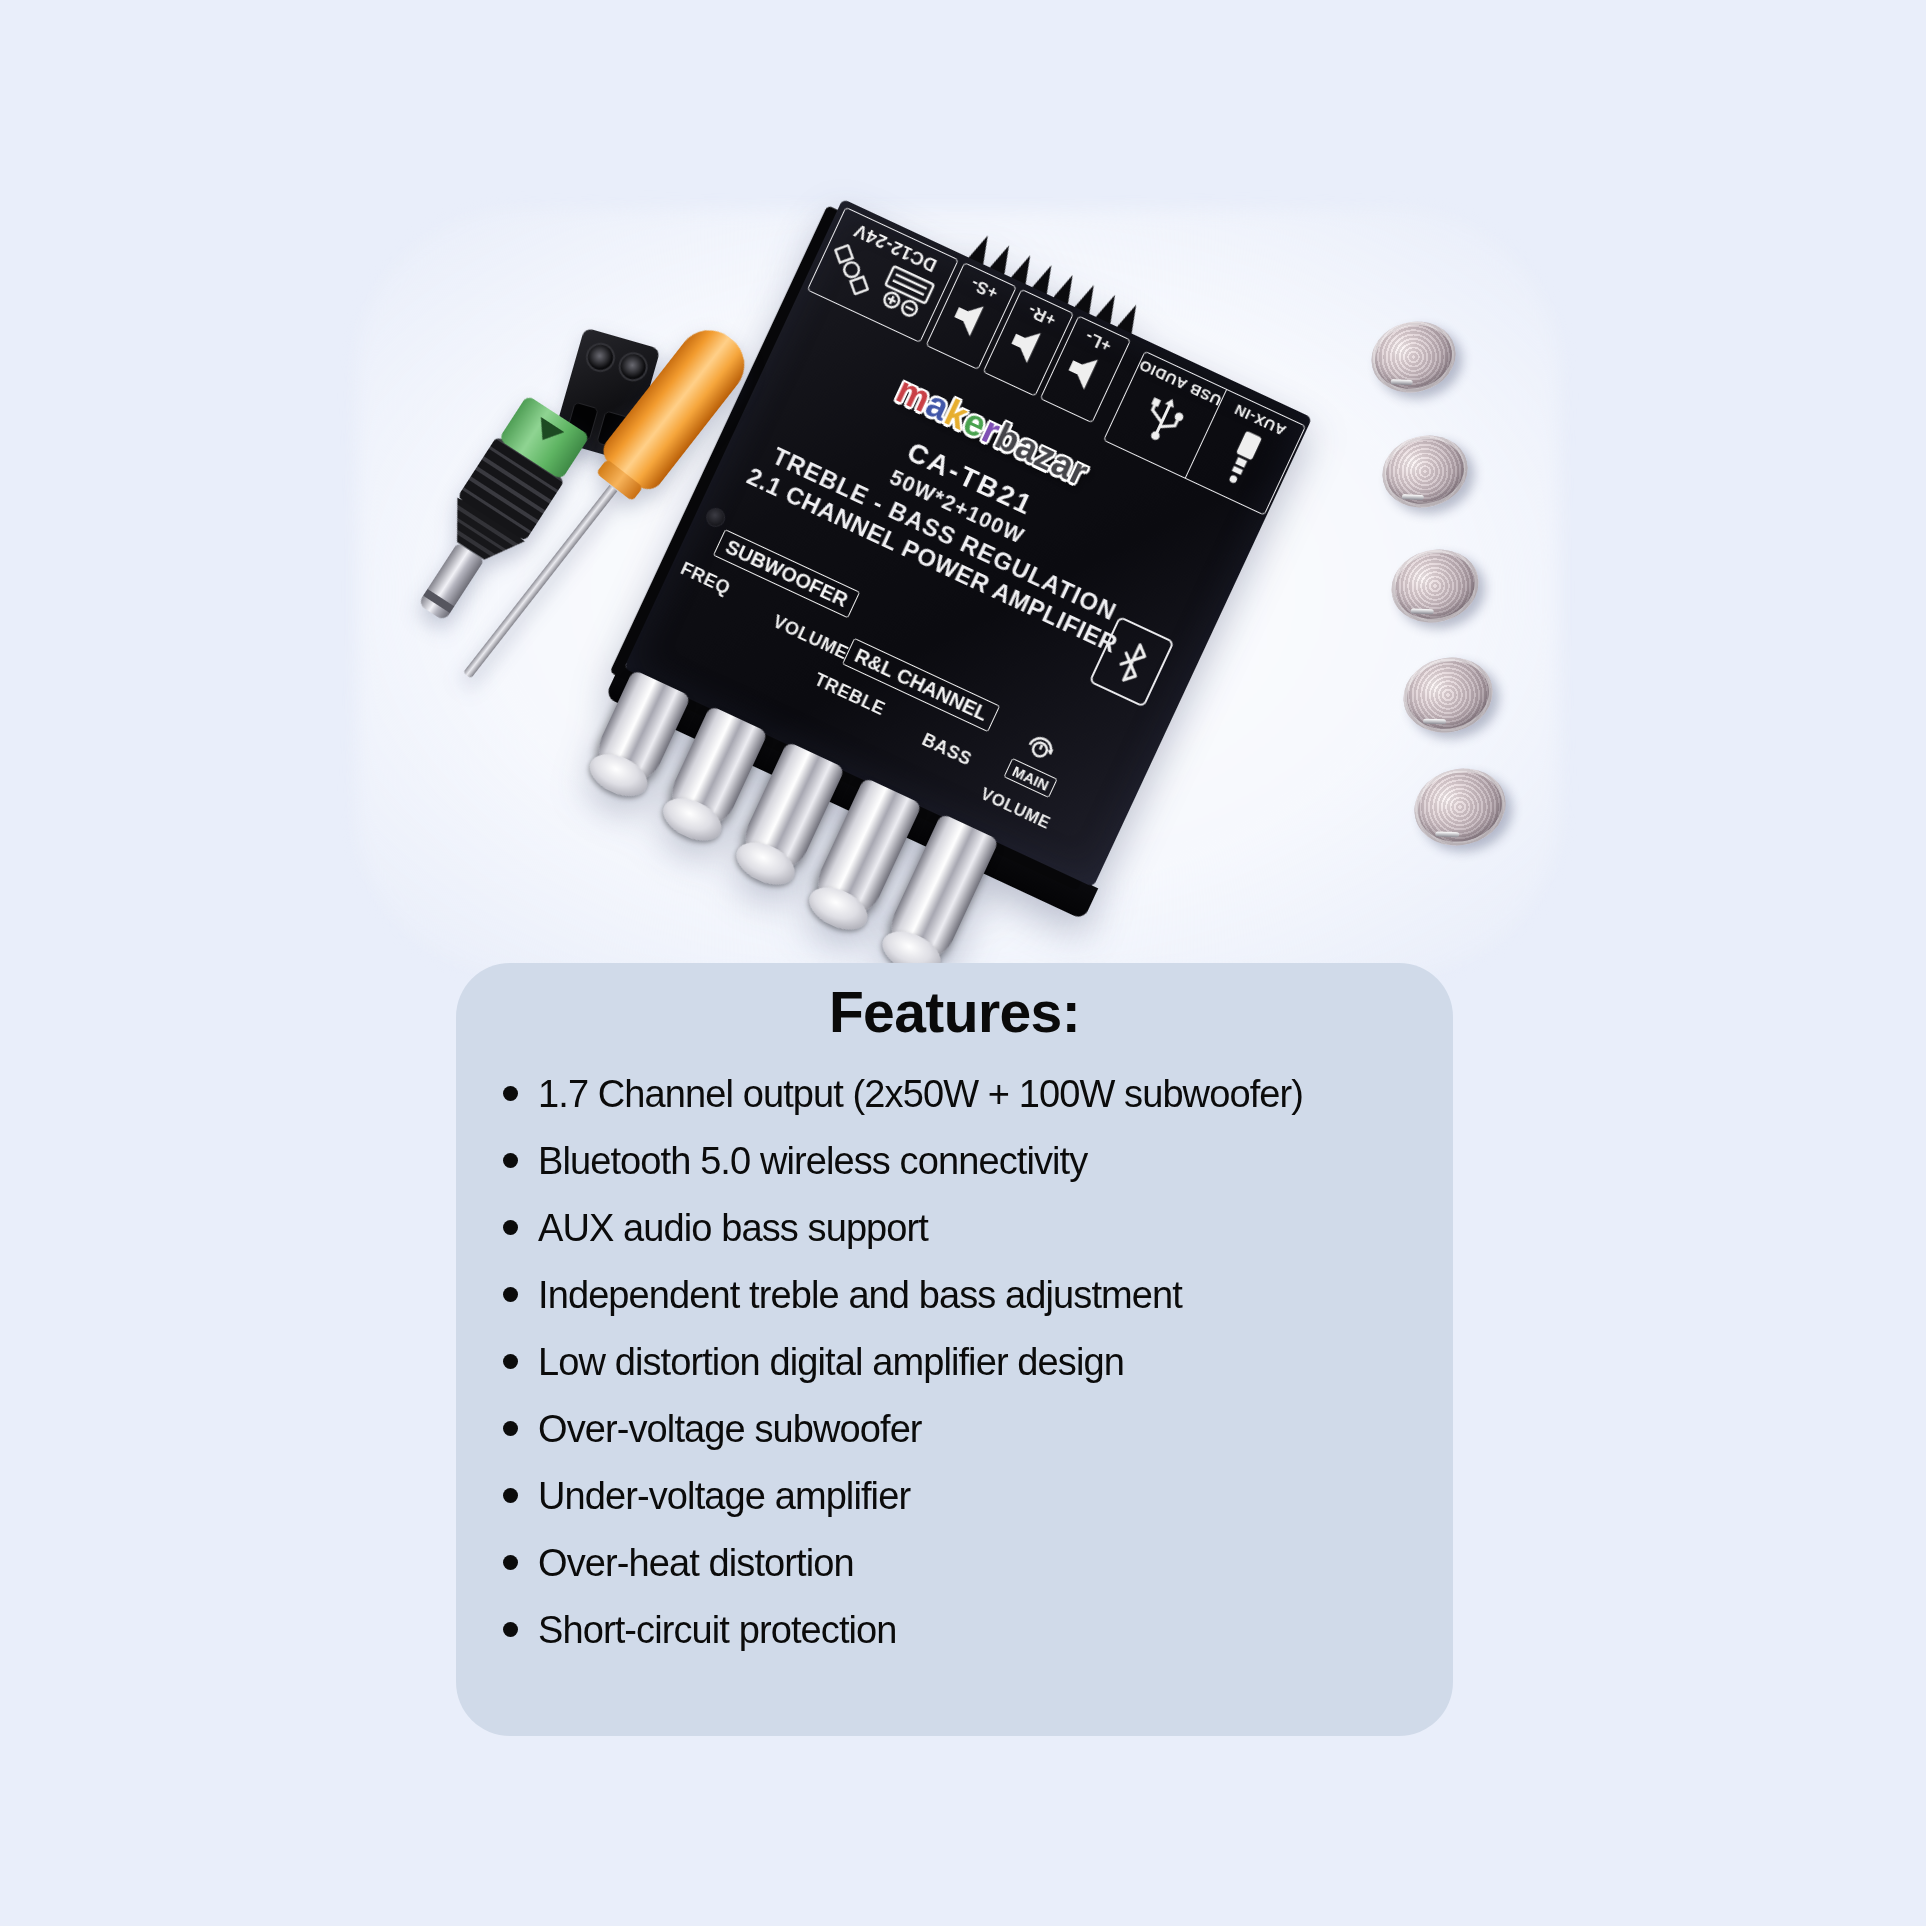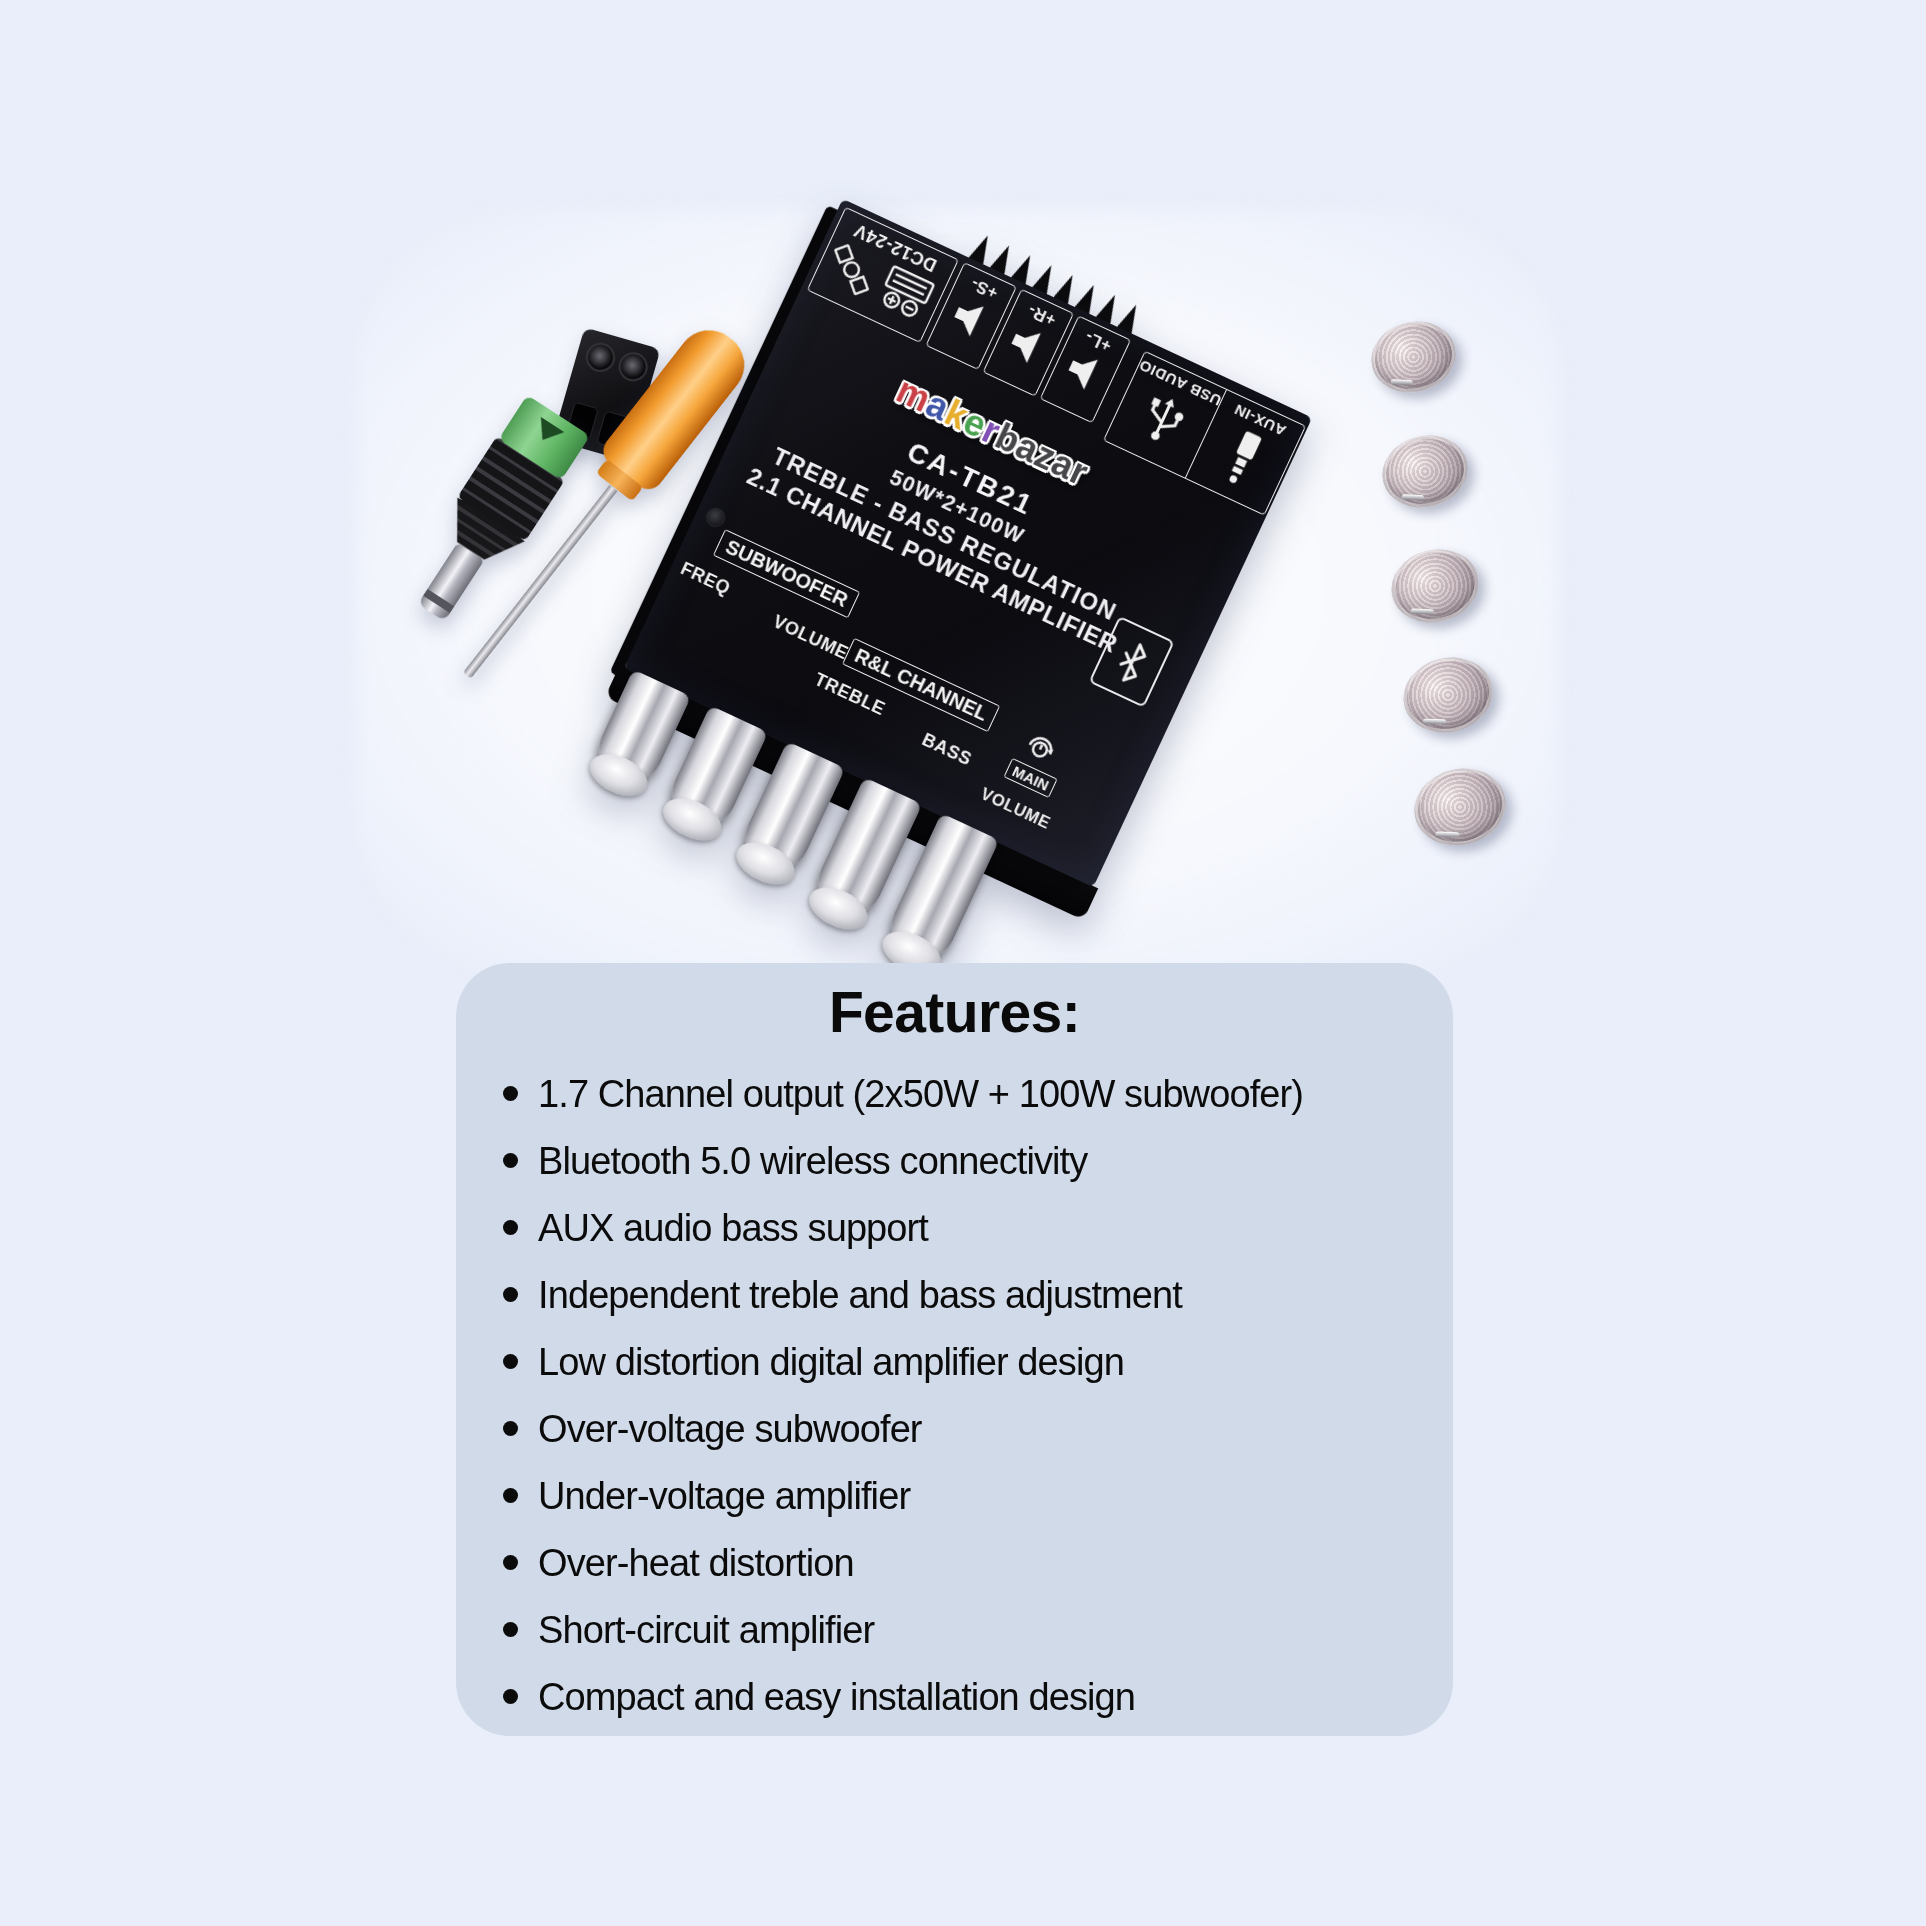--- a/index.html
+++ b/index.html
@@ -268,17 +268,16 @@
   <h2 class="features-title">Features:</h2>
   <ul class="features-list">
     <li>1.7 Channel output (2x50W + 100W subwoofer)</li>
     <li>Bluetooth 5.0 wireless connectivity</li>
     <li>AUX audio bass support</li>
     <li>Independent treble and bass adjustment</li>
     <li>Low distortion digital amplifier design</li>
     <li>Over-voltage subwoofer</li>
     <li>Under-voltage amplifier</li>
     <li>Over-heat distortion</li>
-    <li>Short-circuit amplifier</li>
-    <li>Compact and easy installation design</li>
+    <li>Short-circuit protection</li>
   </ul>
 </div>
 
 
 </body></html>

